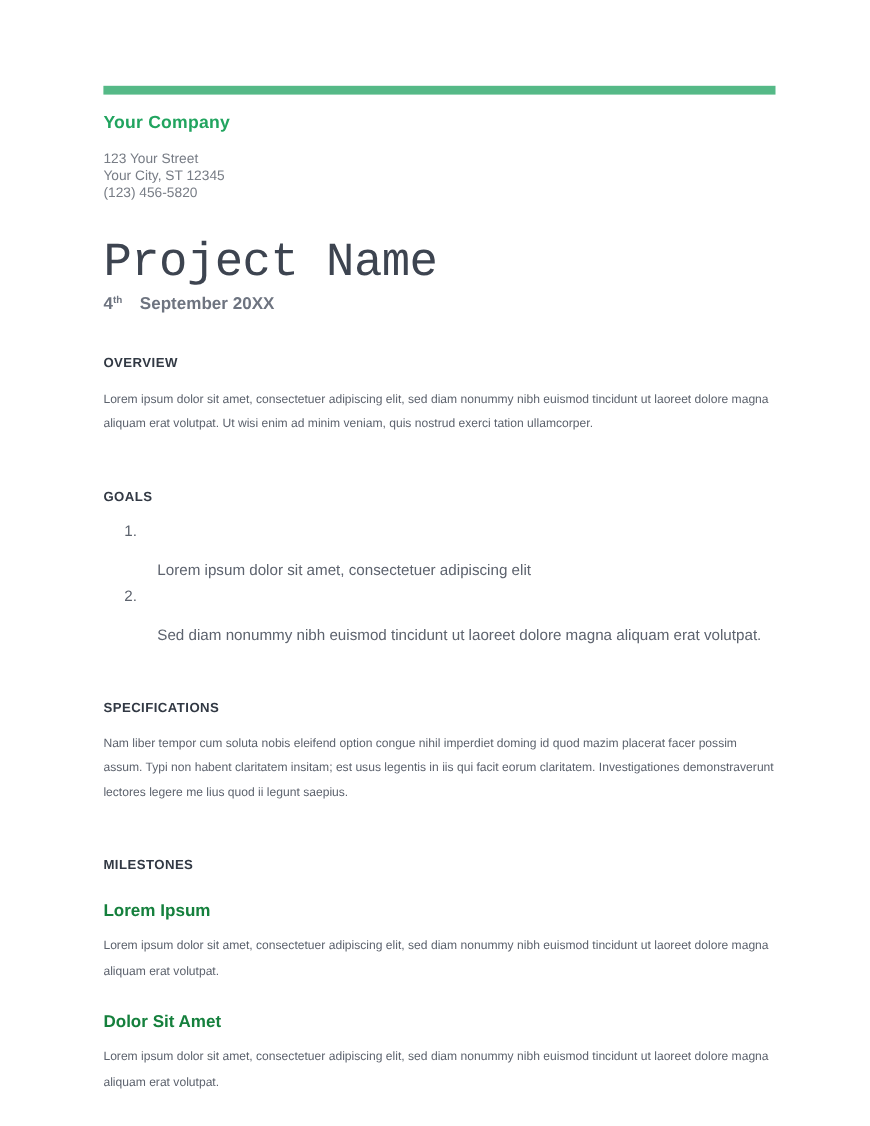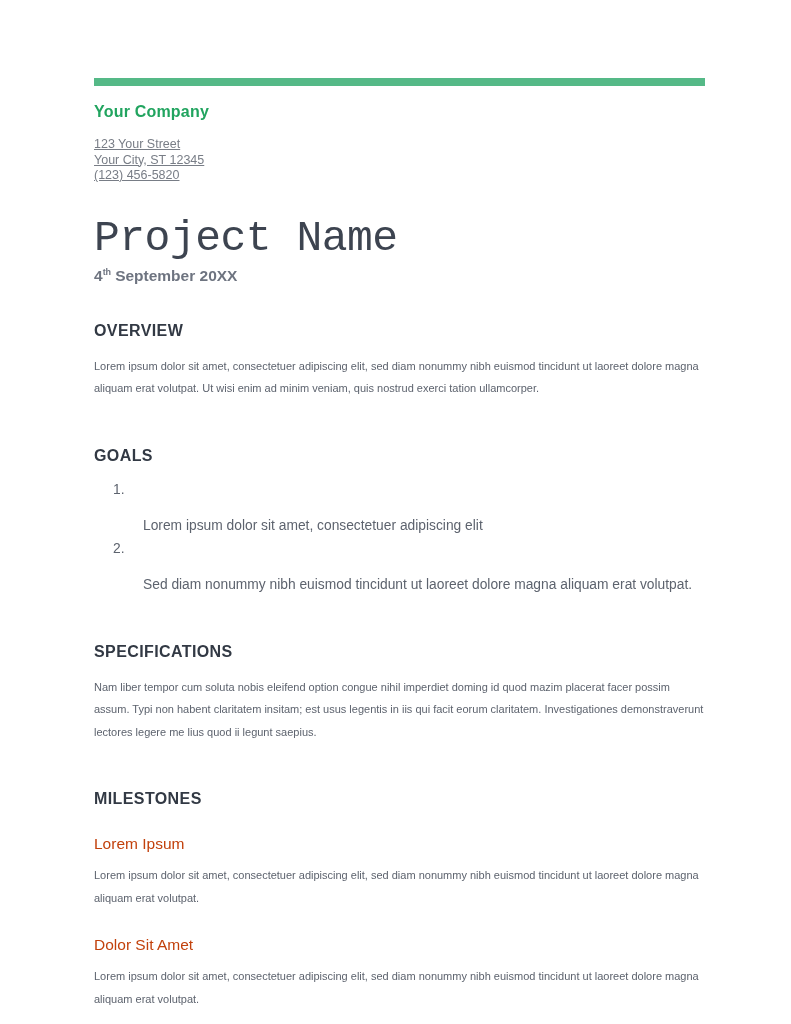--- a/index.html
+++ b/index.html
@@ -28,45 +28,44 @@
     font-size: 16px;
     font-weight: bold;
     color: #21a45f;
     letter-spacing: 0.2px;
   }
   .address-line {
     margin: 0;
     font-size: 12.5px;
     line-height: 15.5px;
     color: #787d86;
-    text-decoration: underline;
   }
   .address-block { margin-top: 5px; }
   .project-title {
     margin: 31px 0 0 0;
     font-size: 43px;
     font-weight: 400;
     color: #3d4450;
     letter-spacing: -0.5px;
     line-height: 1.1;
     font-family: Liberation Mono, monospace;
   }
   .project-date {
     margin-top: 5px;
     font-size: 15.5px;
     font-weight: bold;
     color: #6e7480;
   }
   .project-date sup {
     font-size: 9px;
-    margin-right: 4px;
+    margin-right: 16px;
   }
   .section-heading {
     margin: 0;
-    font-size: 16px;
+    font-size: 12px;
     font-weight: bold;
     color: #323944;
     letter-spacing: 0.4px;
   }
   .mt-overview { margin-top: 37px; }
   .mt-section  { margin-top: 47px; }
   .body-text {
     margin: 15px 0 0 0;
     font-size: 11px;
     line-height: 22.5px;
@@ -82,22 +81,22 @@
   }
   .goal-num {
     flex: 0 0 30px;
     margin-left: 19px;
     box-sizing: border-box;
   }
   .goal-text { flex: 1; margin-top: 36px; }
   .milestone-title {
     margin: 27px 0 0 0;
     font-size: 15.5px;
-    font-weight: normal;
-    color: #c2410c;
+    font-weight: bold;
+    color: #15803d;
   }
   .milestone-body { margin-top: 11px; }
 </style>
 </head>
 <body>
 
 <div class="page">
 
   <div class="accent-bar"></div>
 

